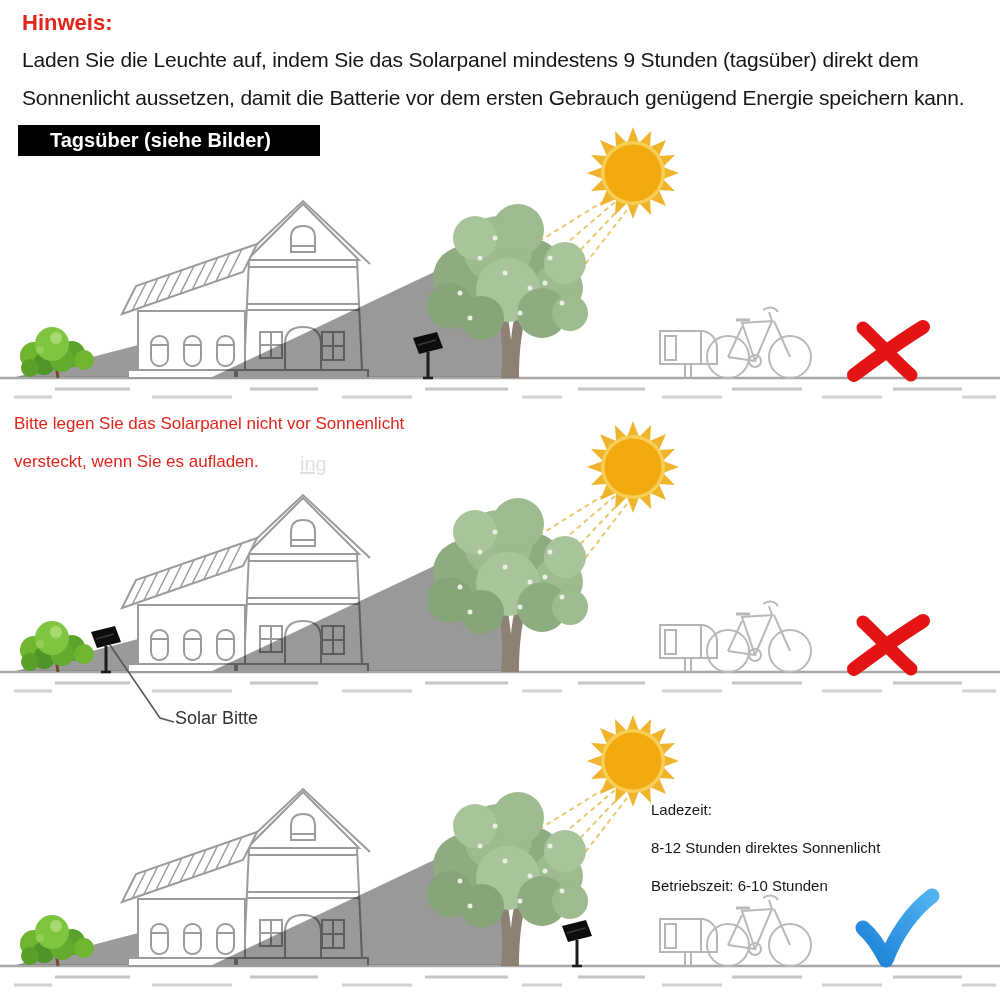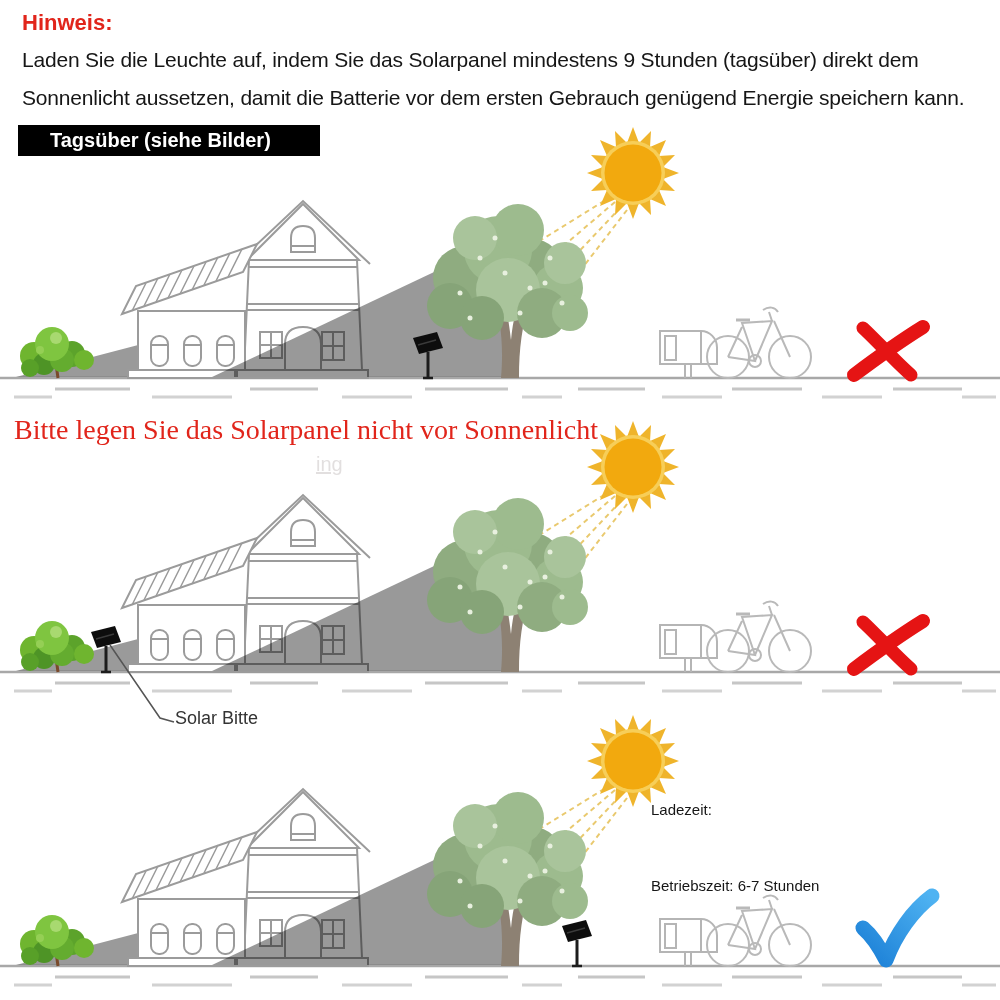--- a/index.html
+++ b/index.html
@@ -10,24 +10,24 @@
   .abs{position:absolute;}
   .notice-title{left:22px;top:10px;font-size:22px;font-weight:bold;color:#e1251b;z-index:6;}
   .notice-line{left:22px;font-size:21px;color:#161616;letter-spacing:-0.2px;z-index:6;white-space:nowrap;}
   .nl1{top:48px;}
   .nl2{top:86px;}
   .banner{
     left:18px;top:125px;width:302px;height:31px;background:#000;z-index:6;
     color:#fff;font-size:20px;font-weight:bold;line-height:31px;padding-left:32px;
     box-sizing:border-box;white-space:nowrap;
   }
-  .note-line{left:14px;font-size:28px;color:#e1251b;z-index:6;white-space:nowrap;font-family:Liberation Serif, serif;}
+  .note-line{left:14px;font-size:17px;color:#e1251b;z-index:6;white-space:nowrap;}
   .note1{top:414px;}
   .note2{top:452px;}
-  .watermark{left:316px;top:453px;font-size:20px;color:rgba(190,185,185,0.45);z-index:6;text-decoration:underline;}
+  .watermark{left:300px;top:453px;font-size:20px;color:rgba(190,185,185,0.45);z-index:6;text-decoration:underline;}
   .panel-label{left:175px;top:708px;font-size:18px;color:#333;z-index:6;white-space:nowrap;}
   .info-line{left:651px;font-size:15px;color:#161616;z-index:6;white-space:nowrap;}
   .info1{top:801px;}
   .info2{top:839px;}
   .info3{top:877px;}
   svg.scene{position:absolute;left:0;width:1000px;height:340px;z-index:1;overflow:visible;}
   .s1{top:118px;}
   .s2{top:412px;}
   .s3{top:706px;}
   .mult{mix-blend-mode:multiply;}
@@ -176,20 +176,21 @@
       <use href="#panel" x="428"></use>
       <use href="#sun"></use>
       <use href="#tree" x="510"></use>
       <use href="#mailbox" x="688"></use>
       <use href="#bike" x="728"></use>
       <use href="#cross" x="890"></use>
     </g>
   </svg>
 
   <div class="abs note-line note1">Bitte legen Sie das Solarpanel nicht vor Sonnenlicht</div>
+  <div class="abs note-line note2">versteckt, wenn Sie es aufladen.</div>
   <div class="abs watermark">ing</div>
 
   <svg class="scene s2" viewBox="0 0 1000 340">
     <g transform="translate(0,260)">
       <use href="#ground"></use>
       <use href="#shadow-back" class="mult"></use>
       <use href="#house"></use>
       <use href="#shadow-front" class="mult"></use>
       <use href="#bush" x="58"></use>
       <use href="#panel" x="106"></use>
@@ -214,15 +215,16 @@
       <use href="#sun"></use>
       <use href="#tree" x="510"></use>
       <use href="#panel" x="577"></use>
       <use href="#mailbox" x="688"></use>
       <use href="#bike" x="728"></use>
       <use href="#check" x="897"></use>
     </g>
   </svg>
 
   <div class="abs info-line info1">Ladezeit:</div>
-  <div class="abs info-line info3">Betriebszeit: 6-7 Stunden</div>
+  <div class="abs info-line info2">8-12 Stunden direktes Sonnenlicht</div>
+  <div class="abs info-line info3">Betriebszeit: 6-10 Stunden</div>
 
 </div>
 
 </body></html>

